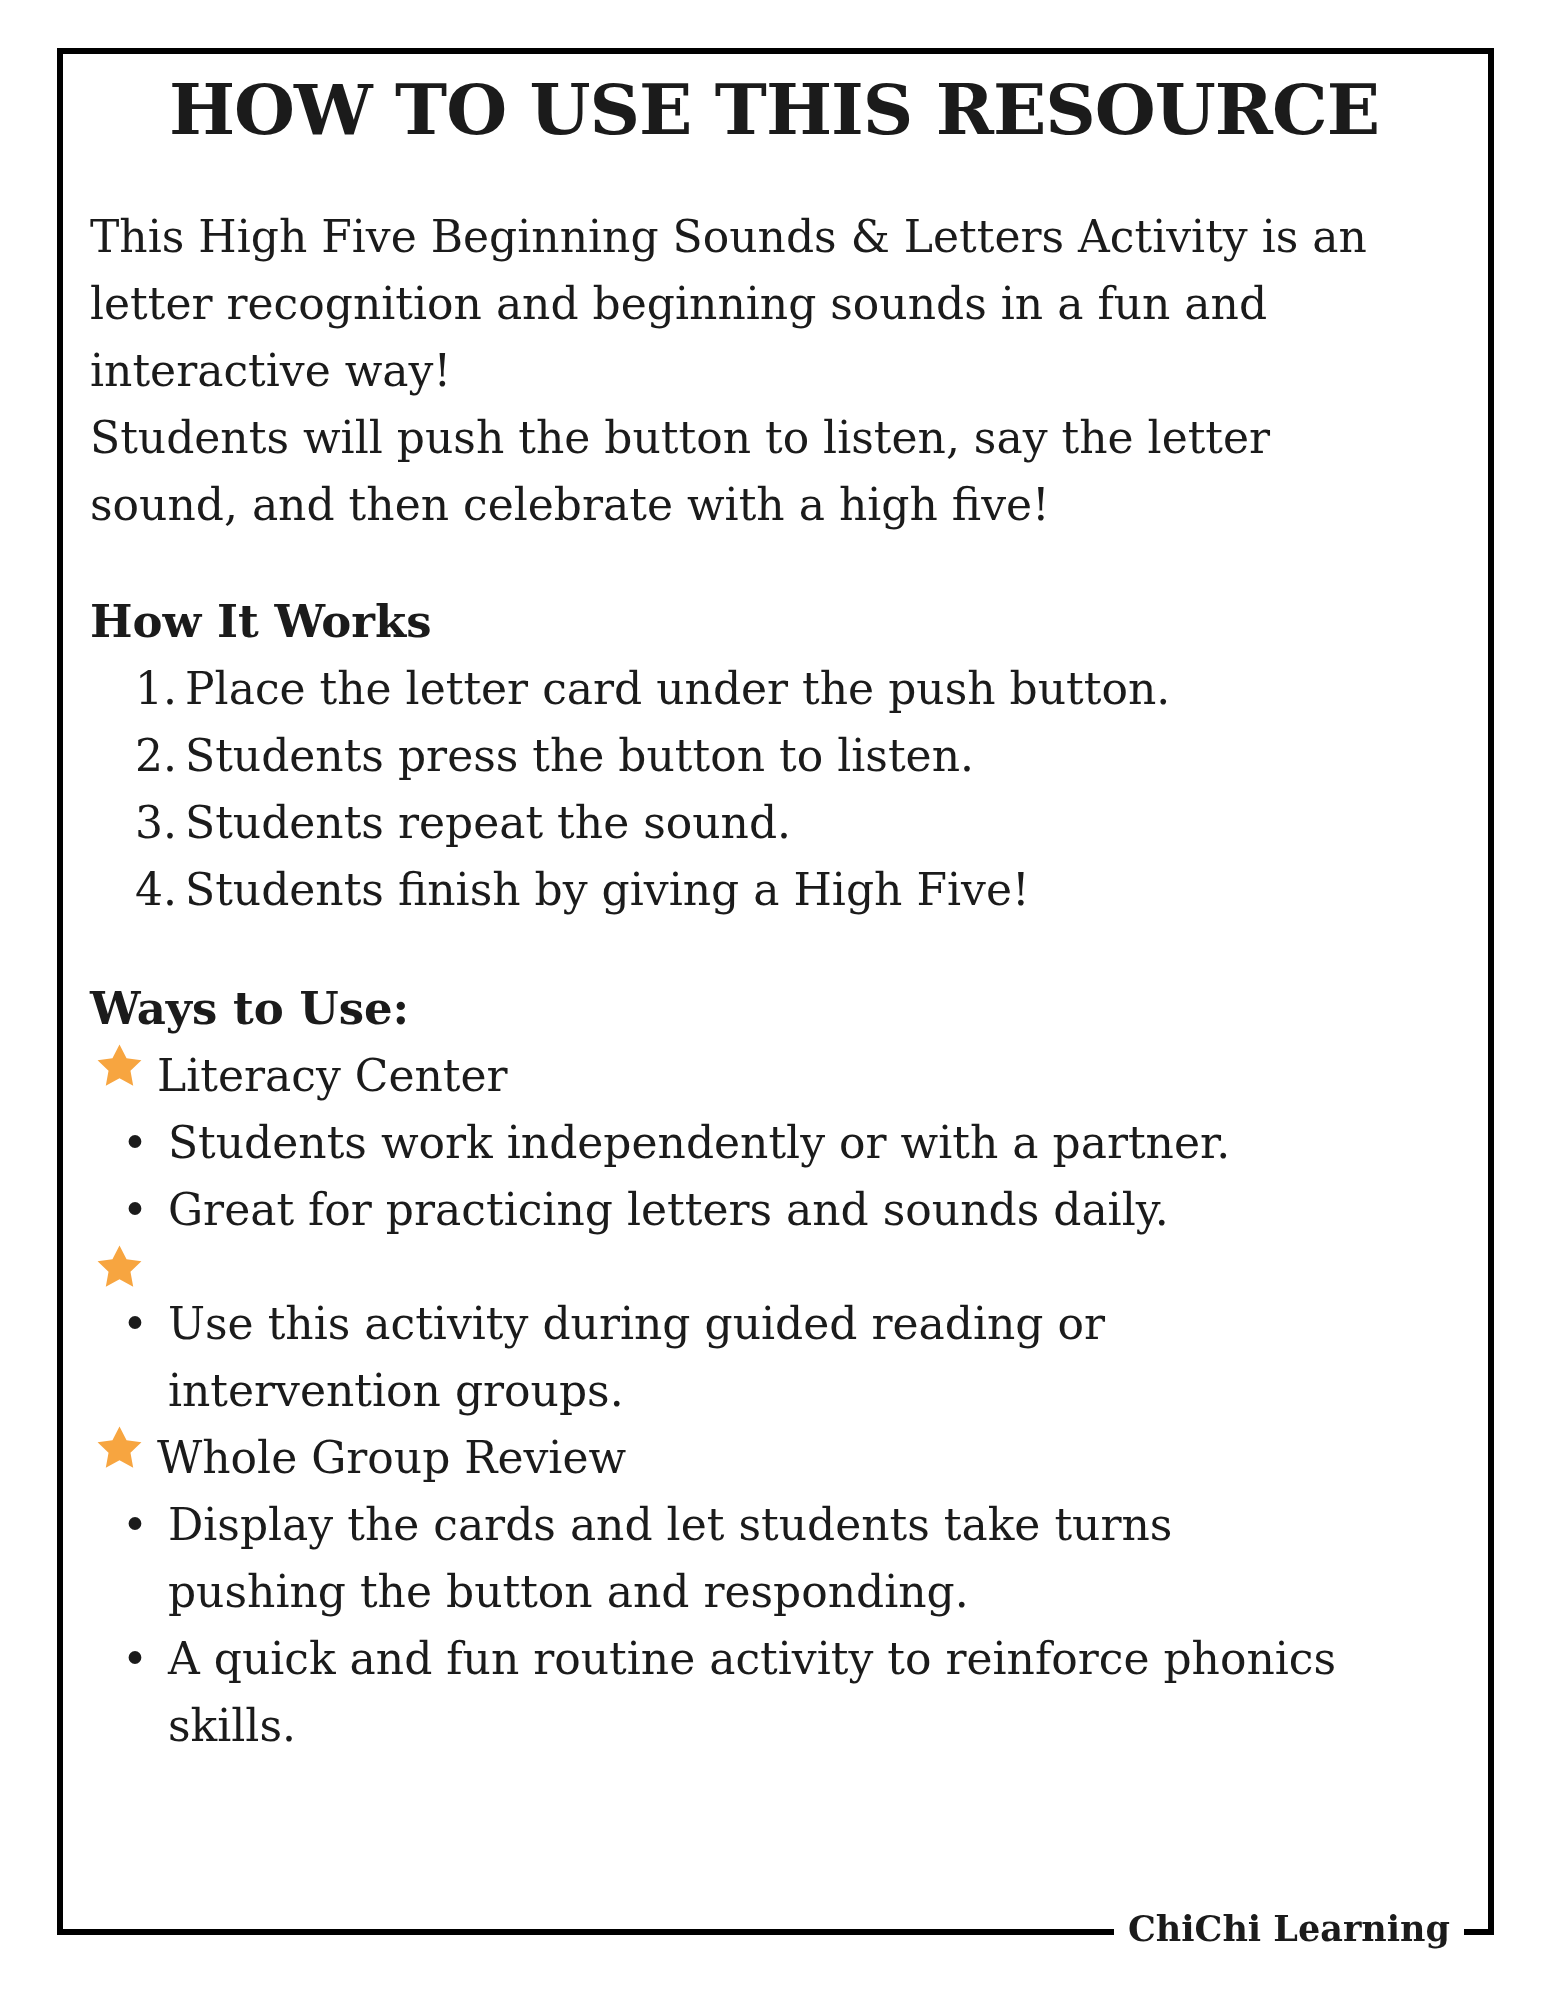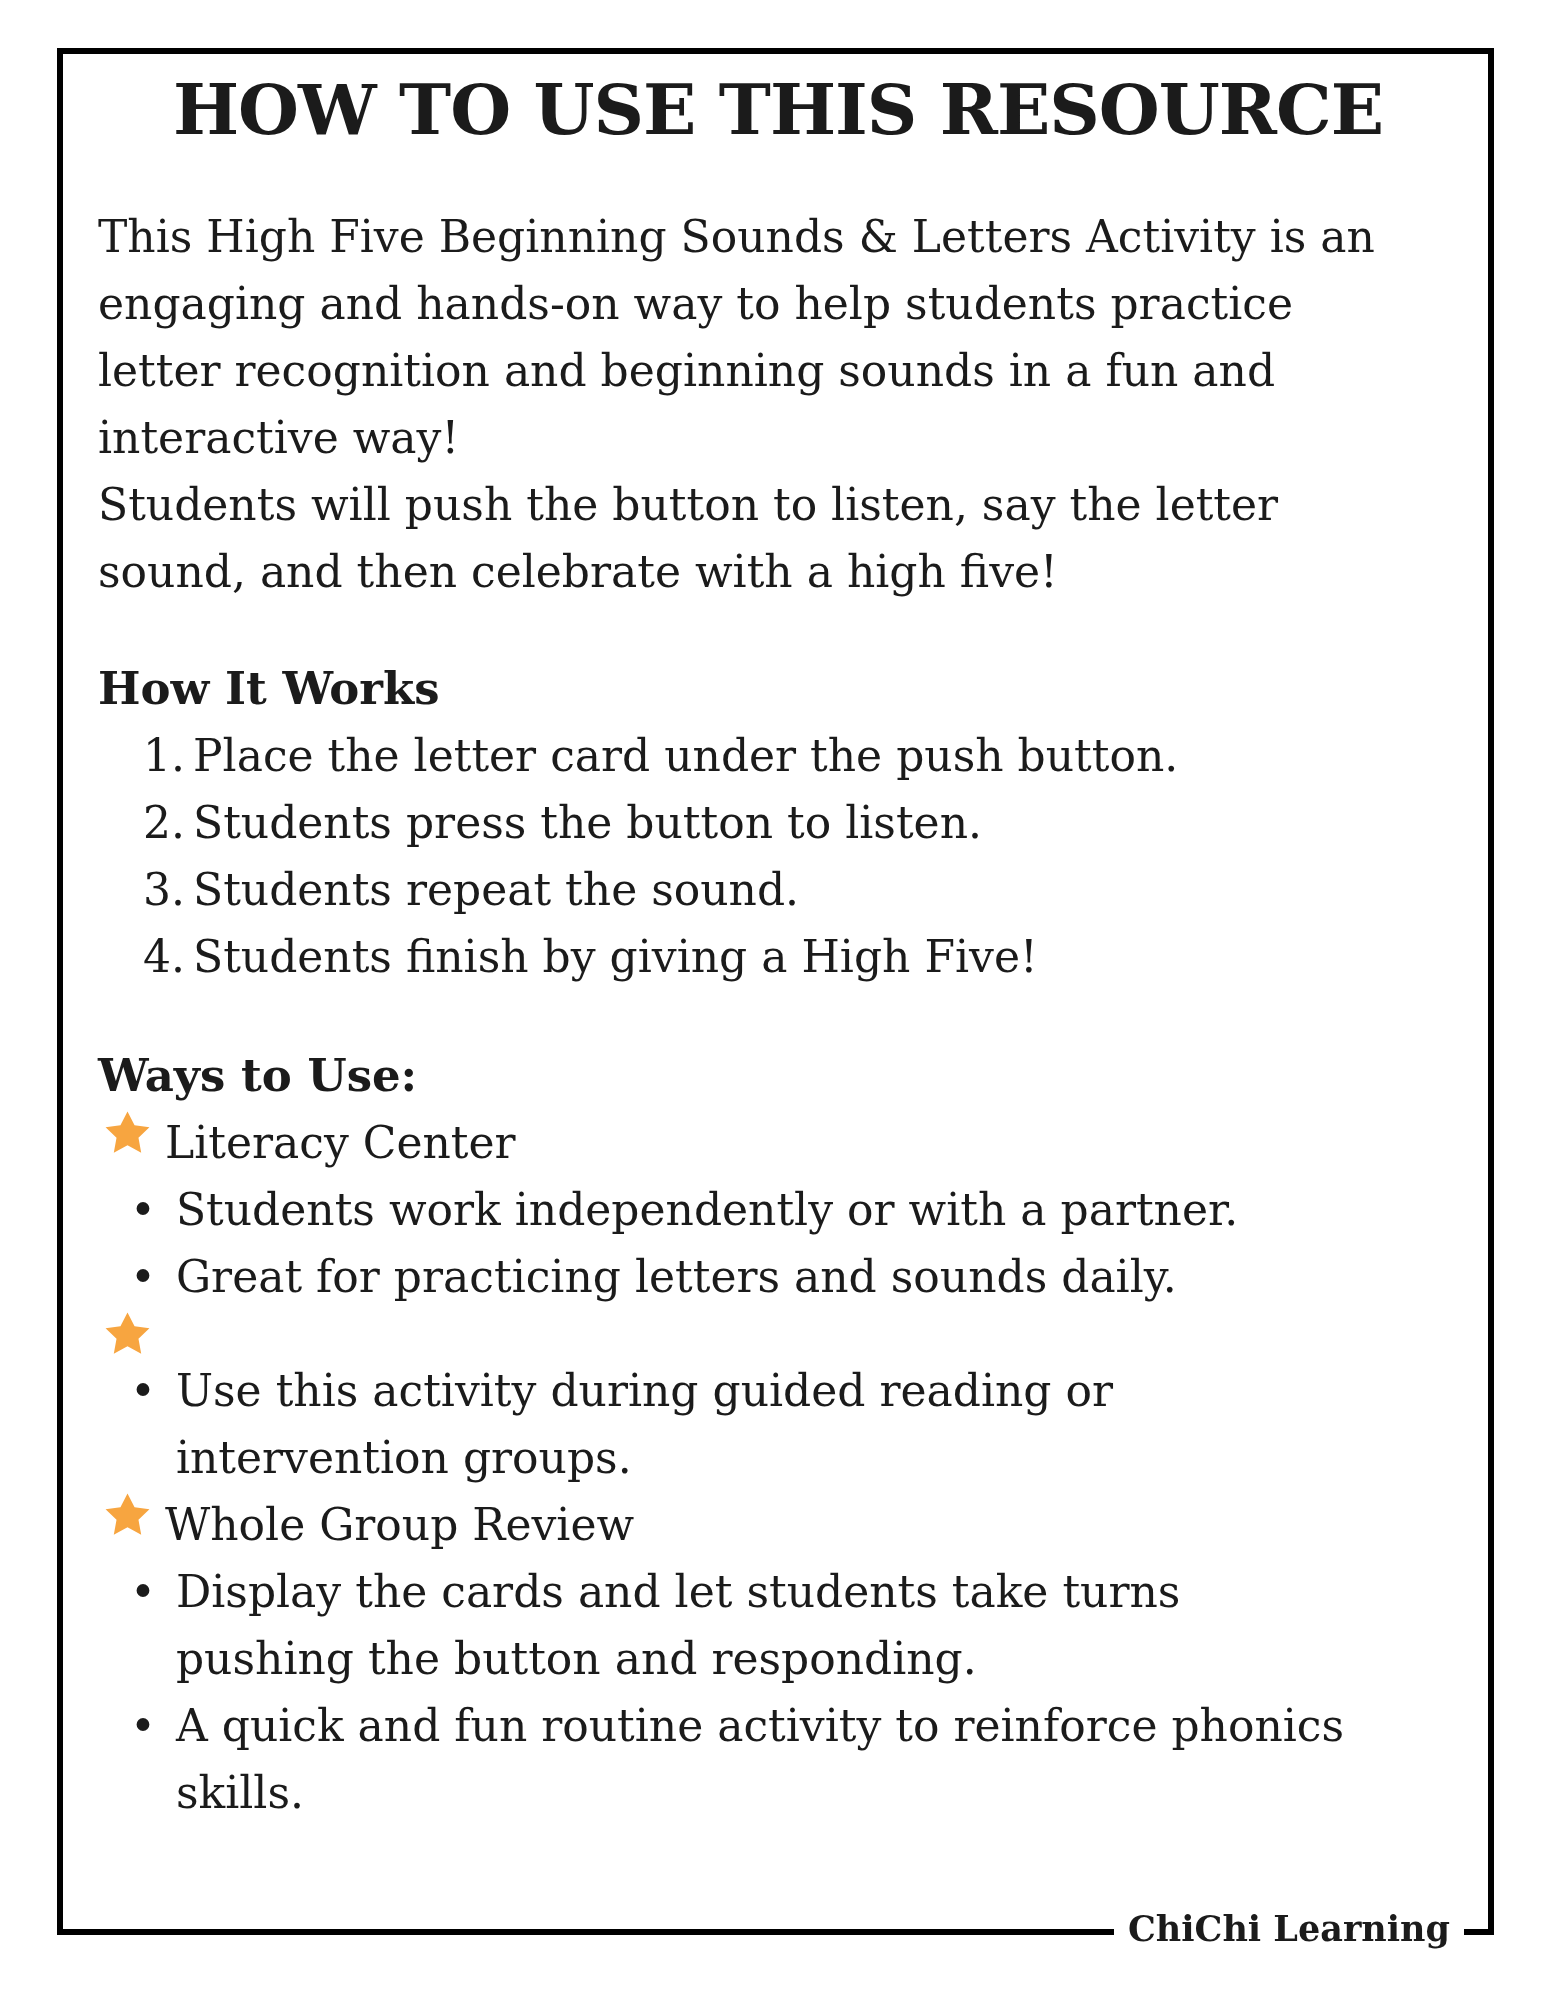--- a/index.html
+++ b/index.html
@@ -17,21 +17,21 @@
     color:var(--text-color);
   }
   .frame{
     position:absolute;left:57px;top:48px;width:1437px;height:1887px;
     border:6px solid var(--border-color);
     background:var(--page-bg);
   }
   .content{
     position:absolute;inset:0;
     padding:8px 30px 0 27px;
-    font-size:44px;line-height:67px;margin-left:8px;
+    font-size:44px;line-height:67px;
   }
   .title{
     margin:0;text-align:center;
     font-size:70px;line-height:95px;font-weight:bold;letter-spacing:-1px;
     white-space:nowrap;
   }
   .intro{margin-top:46px;}
   .line{white-space:nowrap;}
   .section-heading{
     font-weight:bold;font-size:45px;line-height:67px;
@@ -56,21 +56,20 @@
 </head>
 <body>
 
 <div class="frame">
   <div class="content">
 
     <h1 class="title">HOW TO USE THIS RESOURCE</h1>
 
     <div class="intro">
       <div class="line">This High Five Beginning Sounds &amp; Letters Activity is an</div>
-      <div class="line">engaging and hands-on way to help students practice</div>
       <div class="line">letter recognition and beginning sounds in a fun and</div>
       <div class="line">interactive way!</div>
       <div class="line">Students will push the button to listen, say the letter</div>
       <div class="line">sound, and then celebrate with a high five!</div>
     </div>
 
     <h2 class="section-heading gap-how">How It Works</h2>
 
     <div>
       <div class="step">

